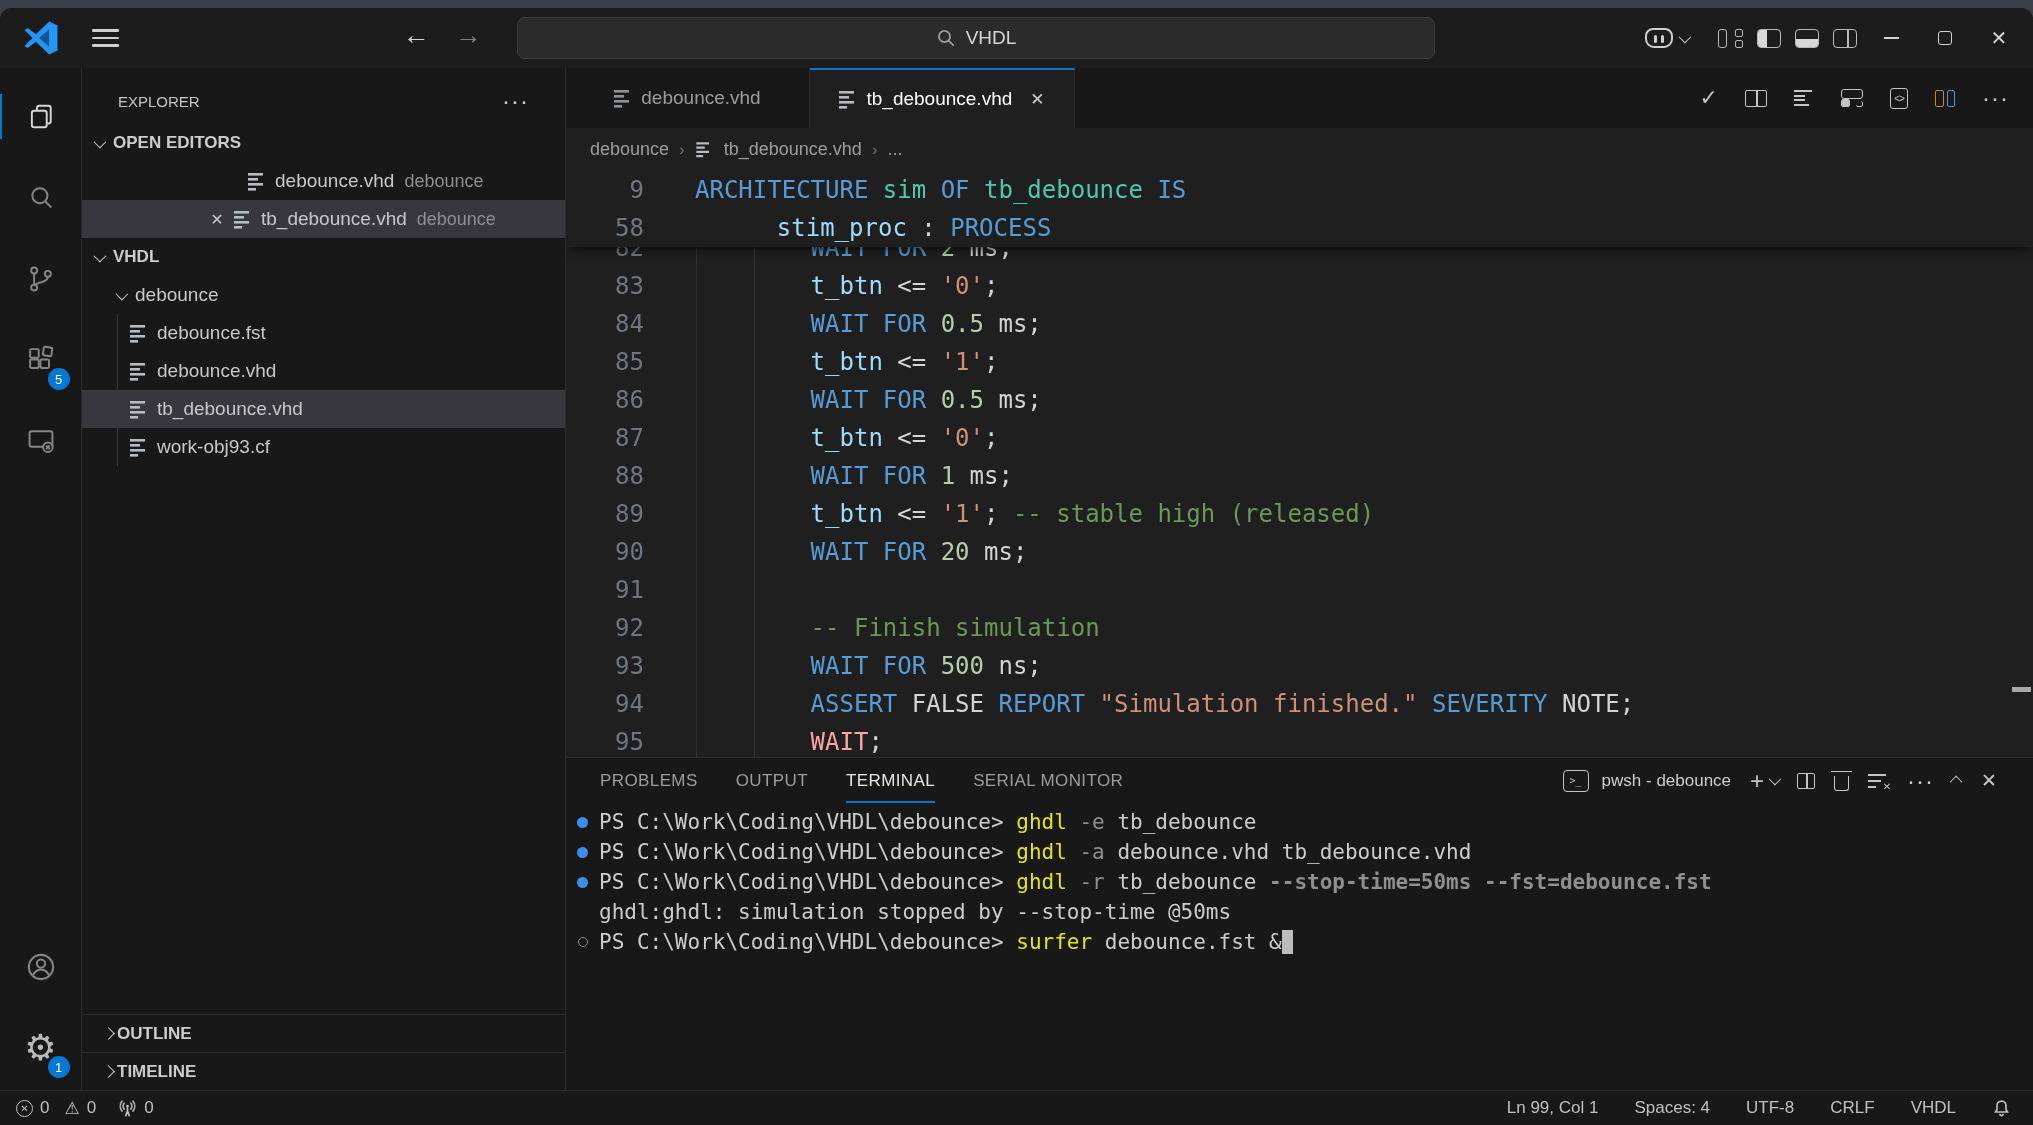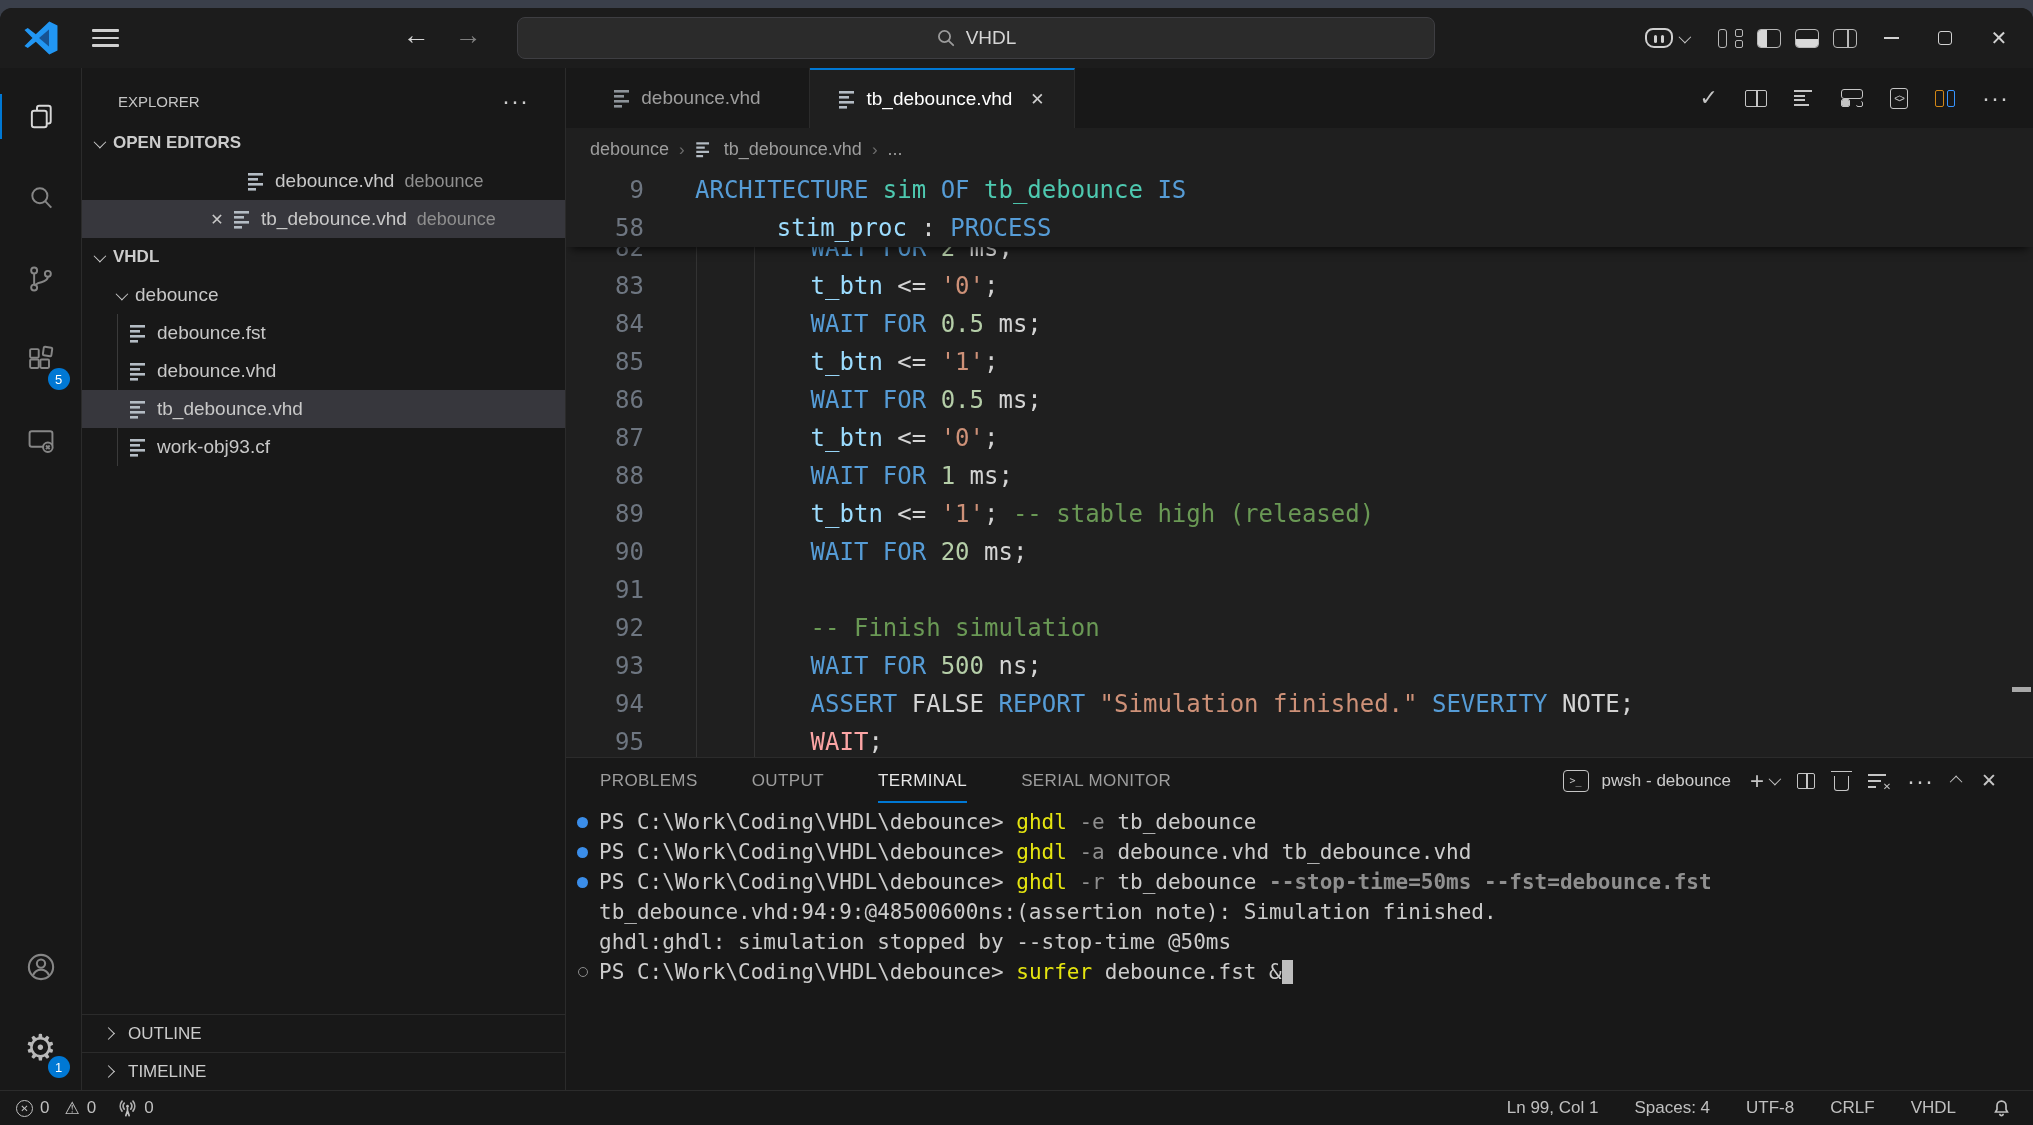--- a/index.html
+++ b/index.html
@@ -55,21 +55,21 @@
   .more-dots { font-size:24px; color:#cccccc; letter-spacing:1px; line-height:0.5; }
   .sb-section-head { height:38px; display:flex; align-items:center; gap:10px; padding-left:12px; font-weight:bold; font-size:17px; color:#cccccc; }
   .sb-row { height:38px; display:flex; align-items:center; font-size:19px; color:#c8c8c8; position:relative; }
   .sb-row.selected { background:#37373d; }
   .sb-dim { color:#8f8f8f; margin-left:10px; font-size:18px; }
   .doc-icon { width:17px; height:19px; flex:none; margin-right:10px;
     background-image:linear-gradient(#b4bcC4,#b4bcc4),linear-gradient(#b4bcc4,#b4bcc4),linear-gradient(#b4bcc4,#b4bcc4),linear-gradient(#b4bcc4,#b4bcc4);
     background-repeat:no-repeat; background-size:15px 2.6px,10px 2.6px,15px 2.6px,8px 2.6px; background-position:0 1px,0 6px,0 11px,0 16px; }
   .row-close { width:34px; text-align:center; color:#c8c8c8; font-size:16px; flex:none; }
   .tree-guide { position:absolute; left:35px; top:0; bottom:0; width:1px; background:#3a3a3a; }
-  .sb-footer-row { height:38px; flex:none; border-top:1px solid #2b2b2b; display:flex; align-items:center; gap:15px; padding-left:22px; font-weight:normal; font-size:17px; color:#cccccc; }
+  .sb-footer-row { height:38px; flex:none; border-top:1px solid #2b2b2b; display:flex; align-items:center; gap:4px; padding-left:22px; font-weight:bold; font-size:17px; color:#cccccc; }
 
   
   .rightcol { flex:1; display:flex; flex-direction:column; min-width:0; }
   .editorcol { height:689px; flex:none; display:flex; flex-direction:column; background:#1f1f1f; min-width:0; position:relative; }
   .tabbar { height:60px; flex:none; background:#181818; display:flex; }
   .tab { display:flex; align-items:center; justify-content:center; gap:10px; padding:0 22px; font-size:19px; border-right:1px solid #2b2b2b; position:relative; color:#9d9d9d; min-width:244px; }
   .tab.active { background:#1f1f1f; color:#ffffff; border-top:2.5px solid #0078d4; }
   .tab .doc-icon { margin-right:0; }
   .tab-close { color:#cccccc; font-size:17px; margin-left:8px; }
   .tab-actions { margin-left:auto; display:flex; align-items:center; gap:27px; padding-right:24px; color:#c5c5c5; }
@@ -97,21 +97,21 @@
   .sticky { position:relative; z-index:3; background:#1f1f1f; box-shadow:0 7px 9px -5px rgba(0,0,0,.72); }
   .code-scroll { position:relative; }
   .clip82 { height:20px; overflow:hidden; }
   .clip82 .code-row { margin-top:-18px; }
   .indent-guide { position:absolute; top:0; bottom:0; width:1px; background:#333333; z-index:0; }
   .ovr-cursor { position:absolute; right:2px; width:19px; height:5px; background:#a8a8a8; z-index:4; }
 
   
   .panel { height:333px; flex:none; background:#181818; border-top:1px solid #2b2b2b; display:flex; flex-direction:column; min-width:0; }
   .panel-head { height:45px; flex:none; display:flex; align-items:center; padding-left:34px; }
-  .panel-tabs { display:flex; gap:54px; height:100%; align-items:stretch; }
+  .panel-tabs { display:flex; gap:38px; height:100%; align-items:stretch; }
   .panel-tab { display:flex; align-items:center; font-size:17px; letter-spacing:.4px; color:#9d9d9d; border-bottom:2px solid transparent; padding-top:2px; }
   .panel-tab.active { color:#e7e7e7; border-bottom-color:#0078d4; }
   .panel-right { margin-left:auto; display:flex; align-items:center; gap:19px; padding-right:36px; color:#c5c5c5; }
   .term-badge { width:26px; height:22px; border:1.7px solid #c5c5c5; border-radius:4px; font-size:10px; display:flex; align-items:center; justify-content:center; color:#c5c5c5; font-family:"DejaVu Sans Mono",monospace; }
   .shell-label { font-size:17px; color:#cccccc; margin-left:-6px; }
   .plus-glyph { font-size:24px; line-height:1; }
   .ico-split-g { width:18px; height:16px; border:1.7px solid #c5c5c5; border-radius:2px; position:relative; }
   .ico-split-g::before { content:""; position:absolute; left:50%; top:0; bottom:0; width:1.7px; background:#c5c5c5; }
   .ico-trash { width:15px; height:15px; border:1.7px solid #c5c5c5; border-top-width:0; border-radius:0 0 3px 3px; position:relative; margin-top:5px; }
   .ico-trash::before { content:""; position:absolute; left:-4px; right:-4px; top:-5px; height:1.7px; background:#c5c5c5; }
@@ -406,24 +406,20 @@
                 <span class="term-text"><span style="color: rgb(204, 204, 204);">PS C:\Work\Coding\VHDL\debounce&gt; </span><span style="color: rgb(229, 229, 16);">ghdl </span><span style="color: rgb(143, 143, 143);">-a </span><span style="color: rgb(204, 204, 204);">debounce.vhd tb_debounce.vhd</span></span>
               </div>
               <div class="term-row">
                 <span class="term-gutter">
                   <i class="dot" style="background: rgb(59, 142, 234);"></i>
                 </span>
                 <span class="term-text"><span style="color: rgb(204, 204, 204);">PS C:\Work\Coding\VHDL\debounce&gt; </span><span style="color: rgb(229, 229, 16);">ghdl </span><span style="color: rgb(143, 143, 143);">-r </span><span style="color: rgb(204, 204, 204);">tb_debounce </span><span style="color: rgb(143, 143, 143); font-weight: bold;">--stop-time=50ms --fst=debounce.fst</span></span>
               </div>
               <div class="term-row">
                 <span class="term-gutter"></span>
-                <span class="term-text"><span style="color: rgb(204, 204, 204);">tb_debounce.vhd:94:9:@48500600ns:(assertion note): Simulation finished.</span></span>
-              </div>
-              <div class="term-row">
-                <span class="term-gutter"></span>
                 <span class="term-text"><span style="color: rgb(204, 204, 204);">ghdl:ghdl: simulation stopped by --stop-time @50ms</span></span>
               </div>
               <div class="term-row">
                 <span class="term-gutter">
                   <i class="ring"></i>
                 </span>
                 <span class="term-text"><span style="color: rgb(204, 204, 204);">PS C:\Work\Coding\VHDL\debounce&gt; </span><span style="color: rgb(229, 229, 16);">surfer </span><span style="color: rgb(204, 204, 204);">debounce.fst &amp;</span><span class="term-cursor"></span></span>
               </div>
             </div>
         </div>

